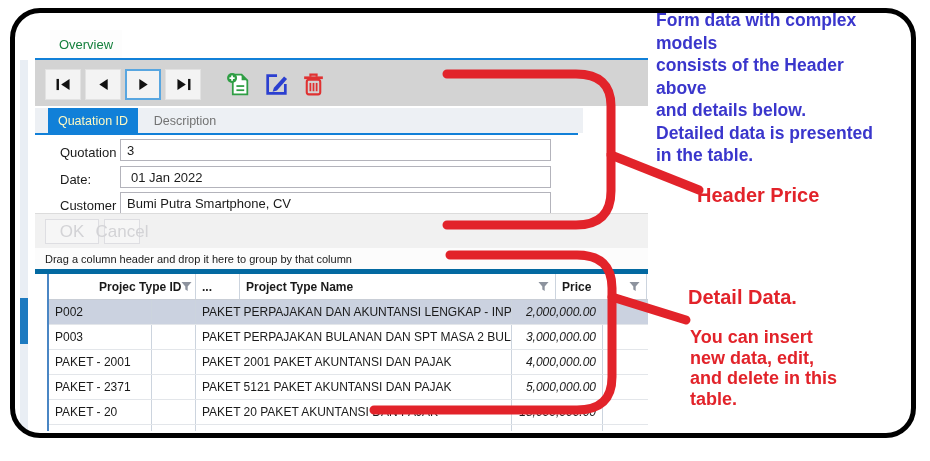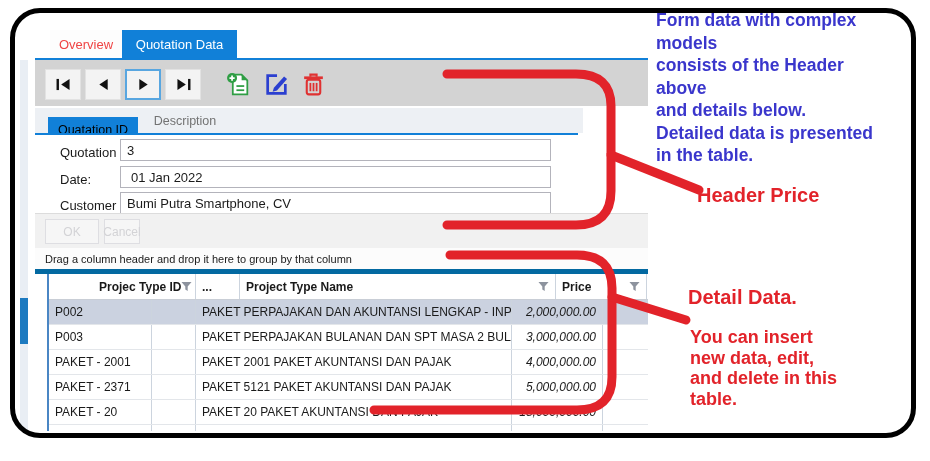--- a/index.html
+++ b/index.html
@@ -18,21 +18,21 @@
   
   .vscroll{position:absolute;left:20px;top:60px;width:8px;height:370px;background:#e9eef4;z-index:1;}
   .vscroll .thumb{position:absolute;left:0;top:238px;width:8px;height:46px;background:#1d7ac0;}
 
   
   .app{position:absolute;left:35px;top:28px;width:613px;height:403px;background:#fff;
     overflow:hidden;z-index:1;font-size:13px;color:#1a1a1a;}
 
   .tabstrip{position:absolute;left:0;top:0;width:613px;height:32px;background:#fff;}
   .tab{position:absolute;top:2px;height:28px;display:flex;align-items:center;justify-content:center;
-    font-size:13px;color:#ef4444;cursor:default;}
+    font-size:13px;color:#15803d;cursor:default;}
   .tab.overview{left:15px;width:72px;background:#fdfdfd;}
   .tab.active{left:87px;width:115px;background:var(--accent-blue);color:#fff;}
   .tab-underline{position:absolute;left:0;top:30px;width:613px;height:2px;background:var(--accent-blue);}
 
   .toolbar{position:absolute;left:0;top:32px;width:613px;height:46px;background:var(--toolbar-gray);}
   .navbtn{position:absolute;top:9px;width:36px;height:31px;background:#f3f3f3;border:1px solid #e2e2e2;
     display:flex;align-items:center;justify-content:center;}
   .navbtn.focused{border:2px solid #58a6e0;}
   .nav-ic{width:17px;height:13px;}
   .nav-ic *{fill:#111;}
@@ -46,33 +46,33 @@
   .ic-edit .edit-frame{fill:none;stroke:var(--icon-blue);stroke-width:2.6;}
   .ic-edit .pencil{fill:var(--icon-blue);}
   .ic-trash .can{fill:none;stroke:var(--icon-red);stroke-width:2;}
   .ic-trash .lid{stroke:var(--icon-red);stroke-width:2.6;}
   .ic-trash .handle{fill:none;stroke:var(--icon-red);stroke-width:2;}
   .ic-trash .s{stroke:var(--icon-red);stroke-width:1.7;}
 
   .subtabstrip{position:absolute;left:0;top:80px;width:548px;height:25px;background:#edf0f4;}
   .subtab{position:absolute;top:0;height:25px;display:flex;align-items:center;justify-content:center;
     font-size:12.5px;color:#737373;}
-  .subtab.active{left:13px;width:90px;background:var(--accent-blue);color:#000000;margin-top:9px;}
+  .subtab.active{left:13px;width:90px;background:var(--accent-blue);color:#fef9c3;}
   .subtab.desc{left:106px;width:88px;}
   .subtab-underline{position:absolute;left:0;top:105px;width:543px;height:2px;background:var(--accent-blue);}
 
   .form-area{position:absolute;left:0;top:107px;width:613px;height:78px;background:#fff;}
   .fld-label{position:absolute;left:25px;font-size:13px;color:#1a1a1a;}
   .fld-input{position:absolute;left:85px;width:431px;height:22px;border:1px solid #b3b3bb;background:#fff;
     font-family:"Liberation Sans",sans-serif;font-size:13px;color:#1a1a1a;padding:2px 6px;}
 
   .btn-panel{position:absolute;left:0;top:185px;width:613px;height:35px;background:#f1f1f1;
     border-top:1px solid #dcdcdc;}
   .dis-btn{position:absolute;top:5px;height:25px;background:#f6f6f6;border:1px solid #dedee2;
-    color:#d3d3d6;font-size:12px;display:flex;align-items:center;justify-content:center;}
+    color:#d3d3d6;font-size:17px;display:flex;align-items:center;justify-content:center;}
   .dis-btn.ok{left:10px;width:54px;}
   .dis-btn.cancel{left:69px;width:36px;}
 
   .group-panel{position:absolute;left:0;top:220px;width:613px;height:26px;background:#fcfcfc;
     border-bottom:5px solid #0369a1;display:flex;align-items:center;font-size:11px;color:#1a1a1a;
     padding-left:10px;}
 
   .grid{position:absolute;left:12px;top:246px;width:601px;background:#fff;border-left:2px solid #4a86c4;}
   .grow{display:grid;grid-template-columns:103px 44px 316px 91px 45px;height:25px;
     border-bottom:1px solid #e3e6ea;}
@@ -102,21 +102,20 @@
 <body>
 
 <div class="vscroll">
   <div class="thumb"></div>
 </div>
 
 <div class="app">
 
   <div class="tabstrip">
     <div class="tab overview">Overview</div>
-    <div class="tab active">Quotation Data</div>
     <div class="tab-underline"></div>
   </div>
 
   <div class="toolbar">
     <div class="navbtn" style="left:10px">
       <svg class="nav-ic" viewBox="0 0 18 14">
         <rect x="1.5" y="1" width="2.6" height="12"></rect>
           <path d="M15.5 1 L6.5 7 L15.5 13 Z"></path>
         </svg>
     </div>

